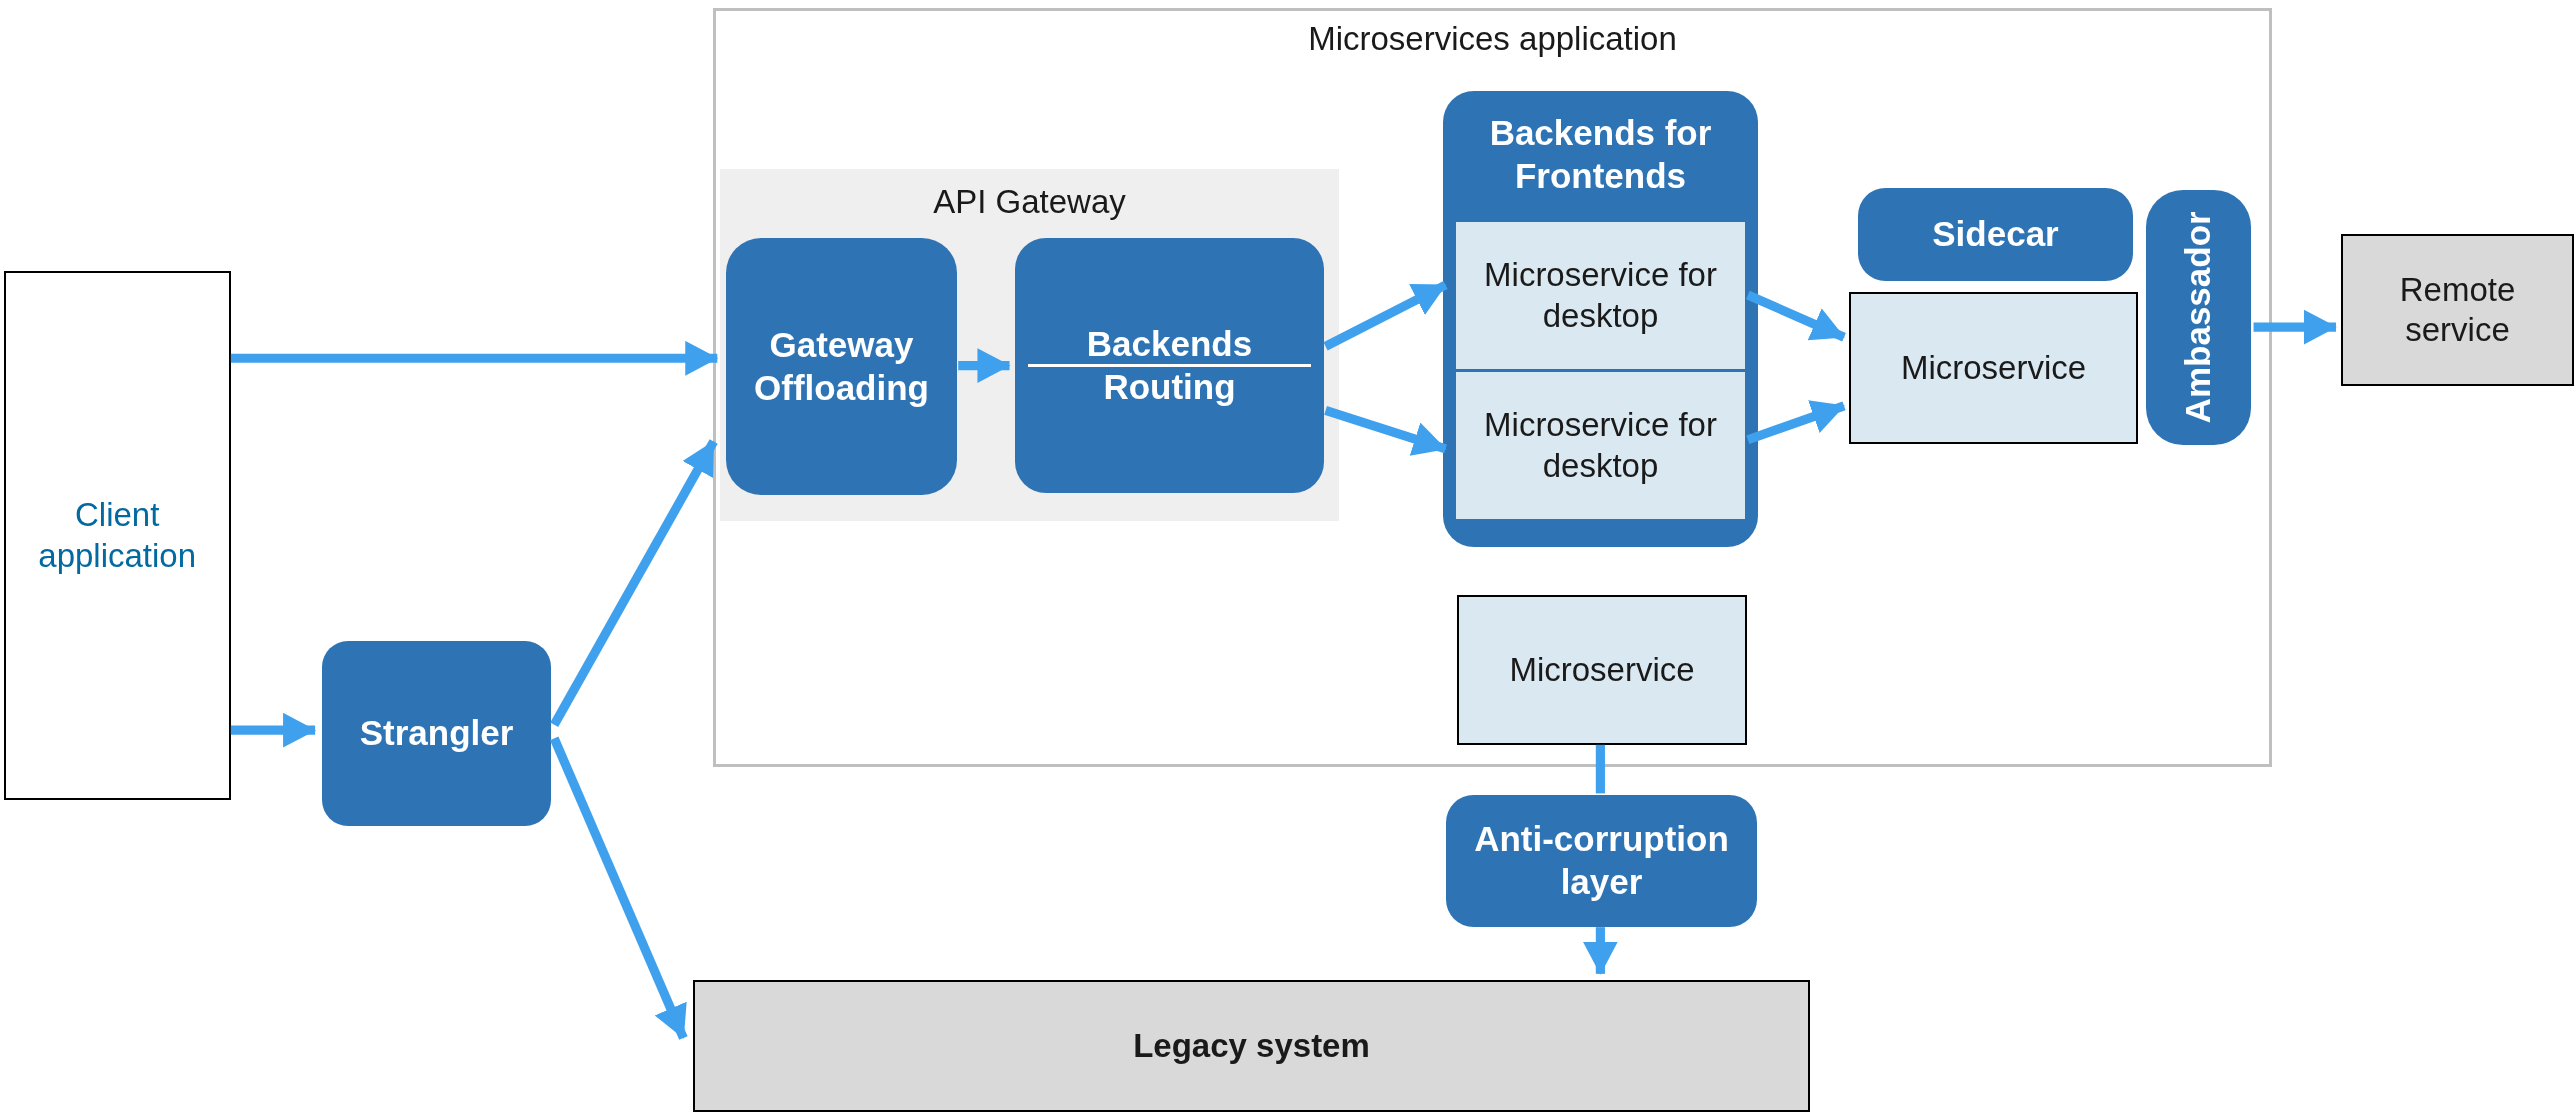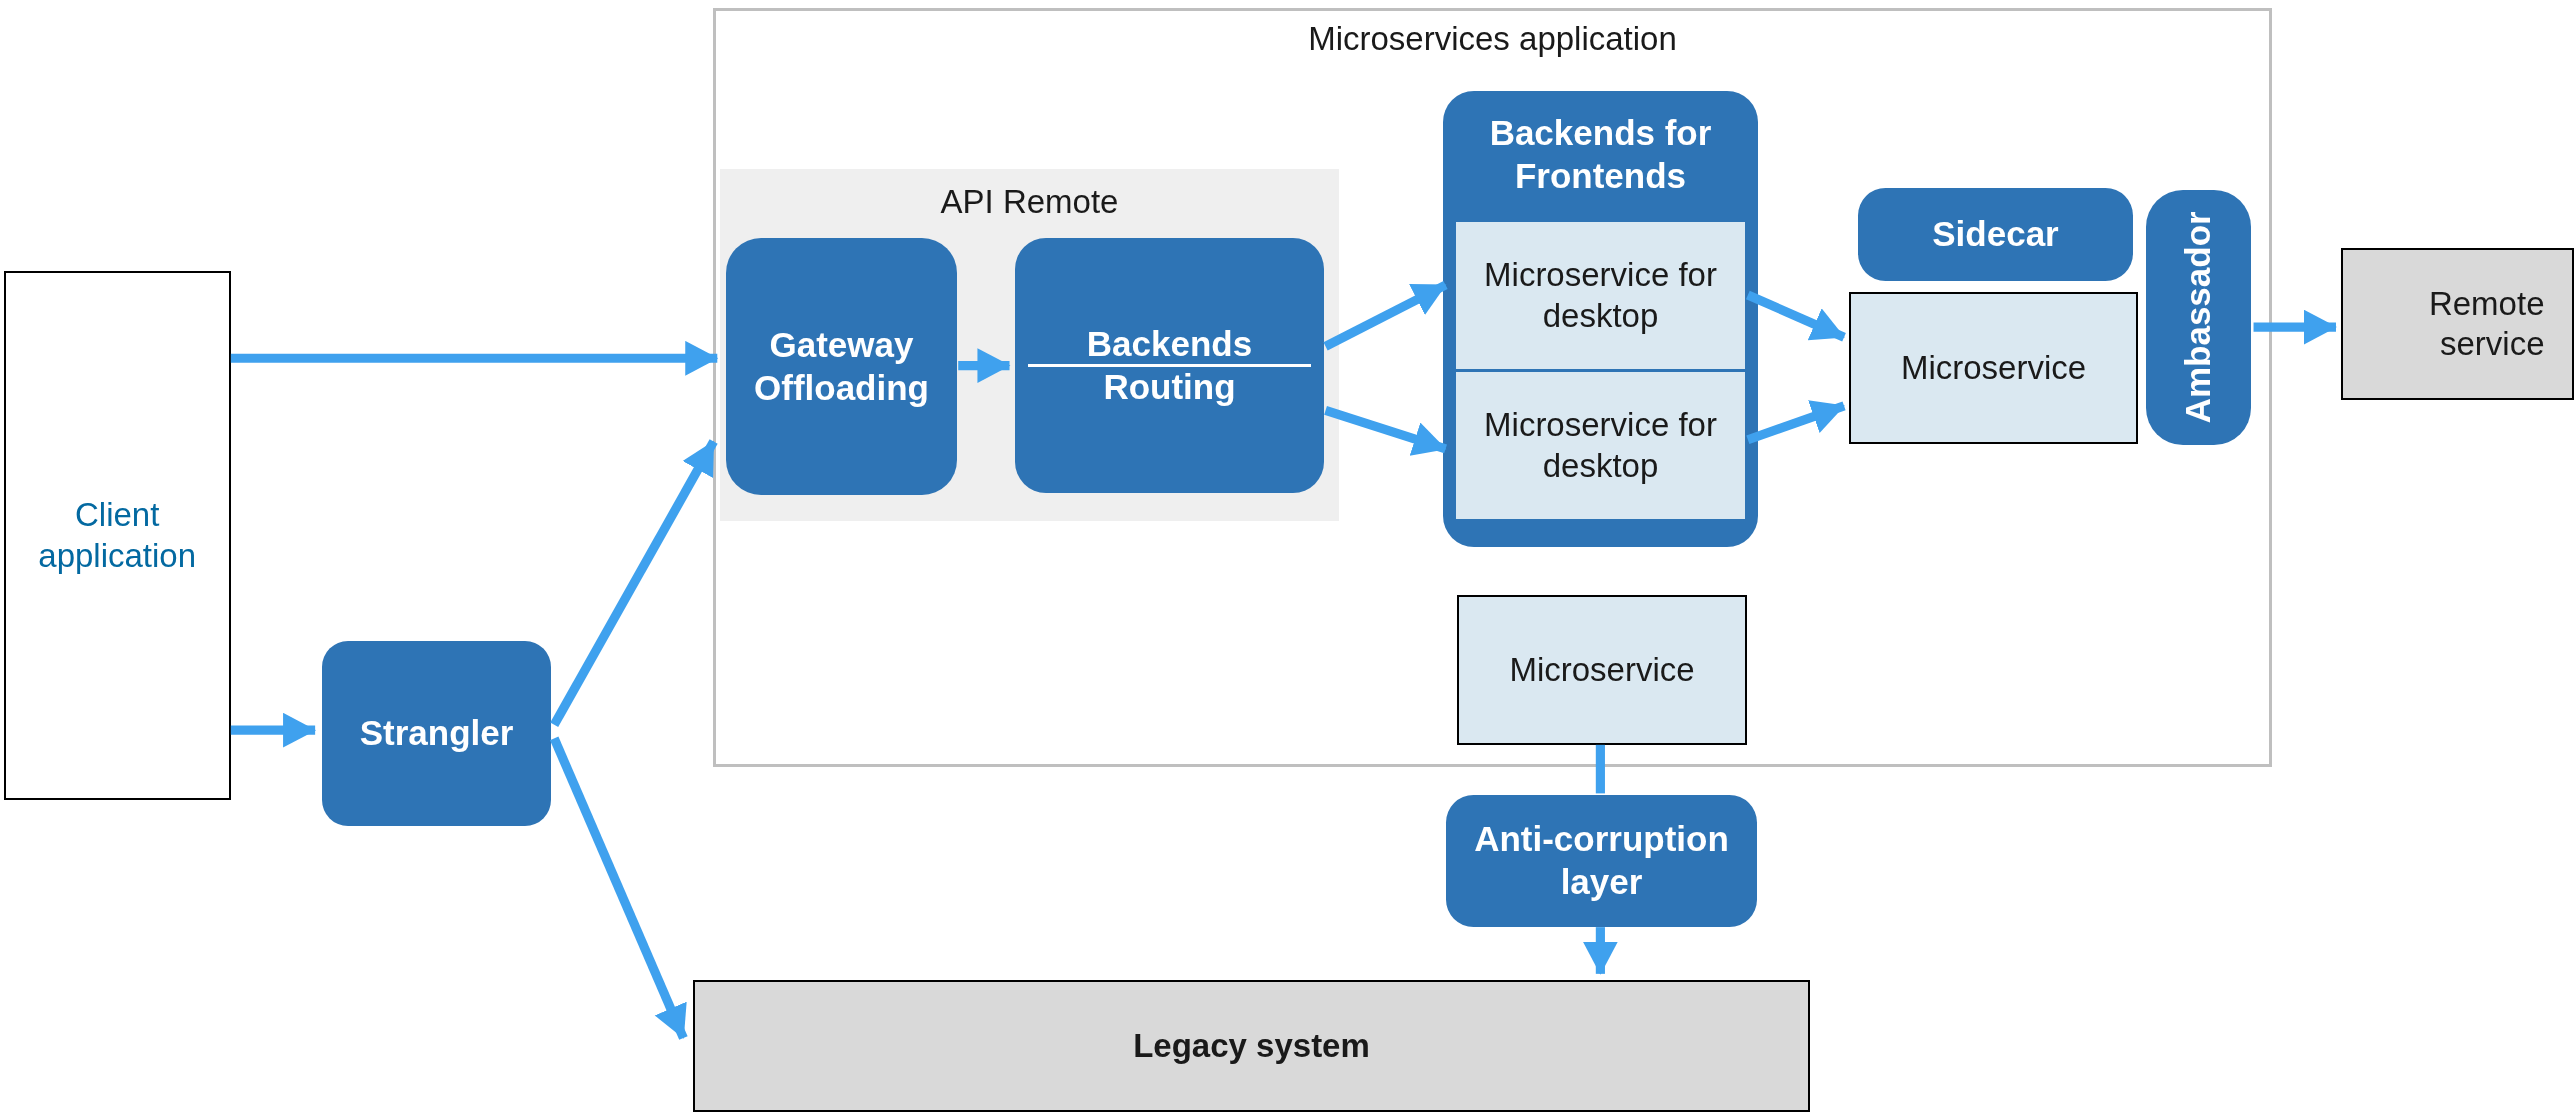--- a/index.html
+++ b/index.html
@@ -146,21 +146,21 @@
 </style>
 </head>
 <body>
 
 <div class="canvas">
 
   <div class="container-outline" style="left:713px; top:8.2px; width:1559px; height:759px;"></div>
   <div class="zone-title" style="left:713px; top:20px; width:1559px;">Microservices application</div>
 
   <div class="backdrop" style="left:720px; top:169px; width:619px; height:352px;"></div>
-  <div class="zone-title" style="left:720px; top:183px; width:619px;">API Remote</div>
+  <div class="zone-title" style="left:720px; top:183px; width:619px;">API Gateway</div>
 
   <div class="box box-white" style="left:3.7px; top:271px; width:227px; height:529px; padding:0 18.3px;">
     <span>Client application</span>
   </div>
 
   <div class="box box-blue" style="left:726px; top:238px; width:231px; height:257px; border-radius:35px; padding:0 9.2px;">
     <span>Gateway Offloading</span>
   </div>
 
   <div class="box box-blue" style="left:322px; top:641px; width:229px; height:185px; border-radius:26px;">
@@ -187,21 +187,21 @@
   </div>
 
   <div class="box box-light bordered" style="left:1849px; top:292px; width:289px; height:152px;">
     <span>Microservice</span>
   </div>
 
   <div class="box box-blue v-label" style="left:2146px; top:190px; width:105px; height:255px; border-radius:37px;">
     <span>Ambassador</span>
   </div>
 
-  <div class="box box-gray" style="left:2341px; top:248px; width:233px; height:152px; padding:0 27.5px;text-align:right;">
+  <div class="box box-gray" style="left:2341px; top:234px; width:233px; height:152px; padding:0 27.5px;">
     <span>Remote service</span>
   </div>
 
   <div class="box box-light bordered" style="left:1457px; top:595px; width:290px; height:150px;">
     <span>Microservice</span>
   </div>
 
   <div class="box box-blue" style="left:1446px; top:795px; width:311px; height:132px; border-radius:27.5px; padding:0 9.2px;">
     <span>Anti-corruption layer</span>
   </div>

